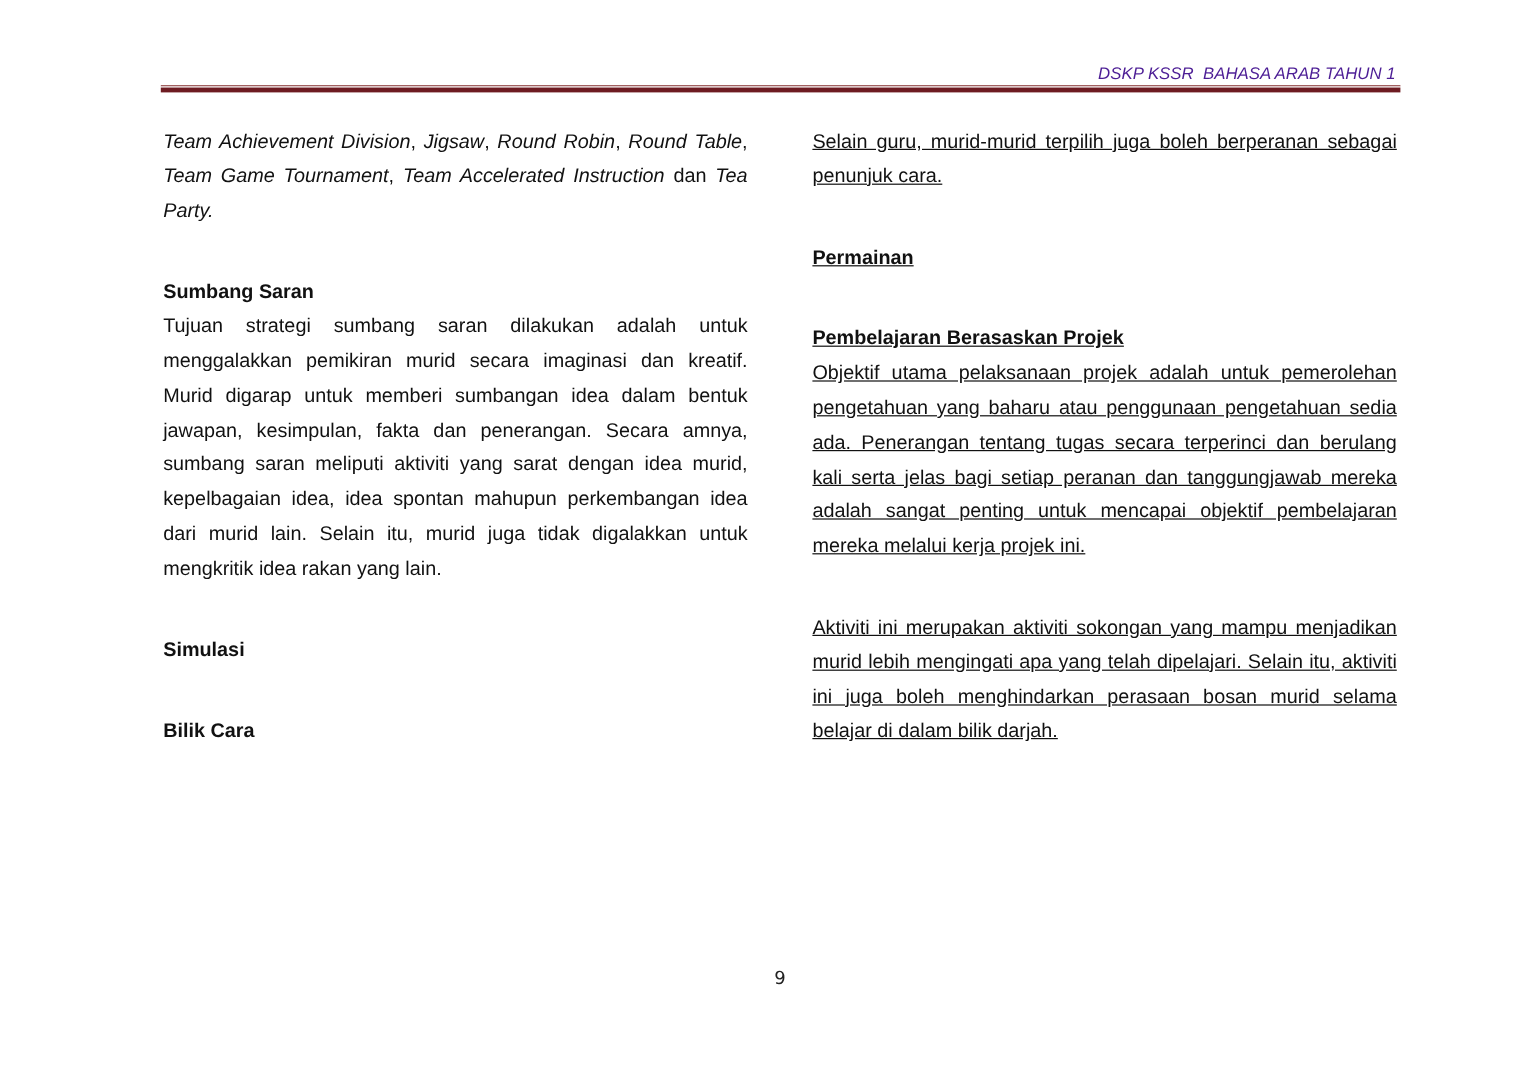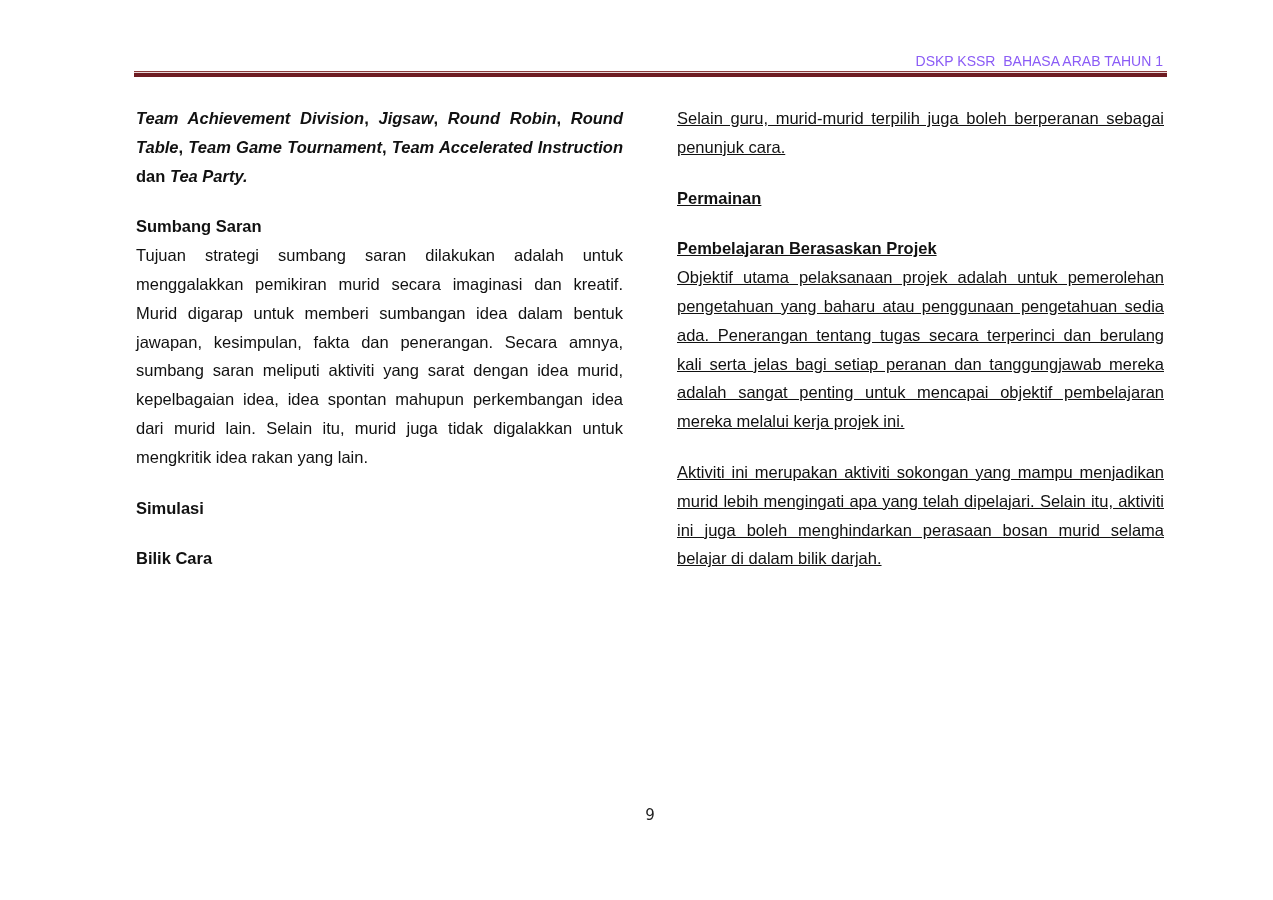--- a/index.html
+++ b/index.html
@@ -1,45 +1,45 @@
 <!DOCTYPE html>
 <html><head>
 <meta charset="utf-8">
 <style>
   html, body { margin: 0; padding: 0; background: #ffffff; }
   body { width: 1273px; height: 900px; position: relative; overflow: hidden;
          font-family: "Liberation Sans", sans-serif; color: #111; }
-  .header-title { position: absolute; right: 110px; top: 53px; font-size: 14px; color: #8b5cf6; letter-spacing: 0; white-space: pre; }
+  .header-title { position: absolute; right: 110px; top: 53px; font-size: 14px; color: #4c1d95; letter-spacing: 0; white-space: pre; font-style: italic; }
   .rule { position: absolute; left: 134px; width: 1033px; top: 71px; height: 7px; }
   .rule .thin { height: 1px; background: #8a3a3a; }
   .rule .gap { height: 1px; background: #e8d8d8; }
   .rule .thick { height: 4px; background: #6e1c22; }
   .col { position: absolute; top: 104px; width: 487px; font-size: 16.5px; line-height: 28.8px; }
   .col.left { left: 136px; }
   .col.right { left: 677px; text-decoration: underline; }
   p { margin: 0; text-align: justify; }
-  .section { margin-top: 22px; }
+  .section { margin-top: 39px; }
   .heading { font-weight: bold; margin: 0; }
   .page-number { position: absolute; top: 806px; left: 0; width: 1300px; text-align: center; font-size: 15px; font-family: "DejaVu Sans", sans-serif; color:#222; }
   i { font-style: italic; }
 </style>
 </head>
 <body>
 
 <div>
   <div class="header-title">DSKP KSSR  BAHASA ARAB TAHUN 1</div>
   <div class="rule">
     <div class="thin"></div>
     <div class="gap"></div>
     <div class="thick"></div>
   </div>
 </div>
 
 <div class="col left">
-  <p style="text-align:justify;font-weight:bold;">
+  <p style="text-align:justify;">
     <i>Team Achievement Division</i><span>, </span><i>Jigsaw</i><span>, </span><i>Round Robin</i><span>, </span><i>Round Table</i><span>, </span><i>Team Game Tournament</i><span>, </span><i>Team Accelerated Instruction</i><span> dan </span><i>Tea Party.</i>
   </p>
 
   <div class="section">
     <p class="heading">Sumbang Saran</p>
     <p>Tujuan strategi sumbang saran dilakukan adalah untuk menggalakkan pemikiran murid secara imaginasi dan kreatif. Murid digarap untuk memberi sumbangan idea dalam bentuk jawapan, kesimpulan, fakta dan penerangan. Secara amnya, sumbang saran meliputi aktiviti yang sarat dengan idea murid, kepelbagaian idea, idea spontan mahupun perkembangan idea dari murid lain. Selain itu, murid juga tidak digalakkan untuk mengkritik idea rakan yang lain.</p>
   </div>
 
   <div class="section">
     <p class="heading">Simulasi</p>

